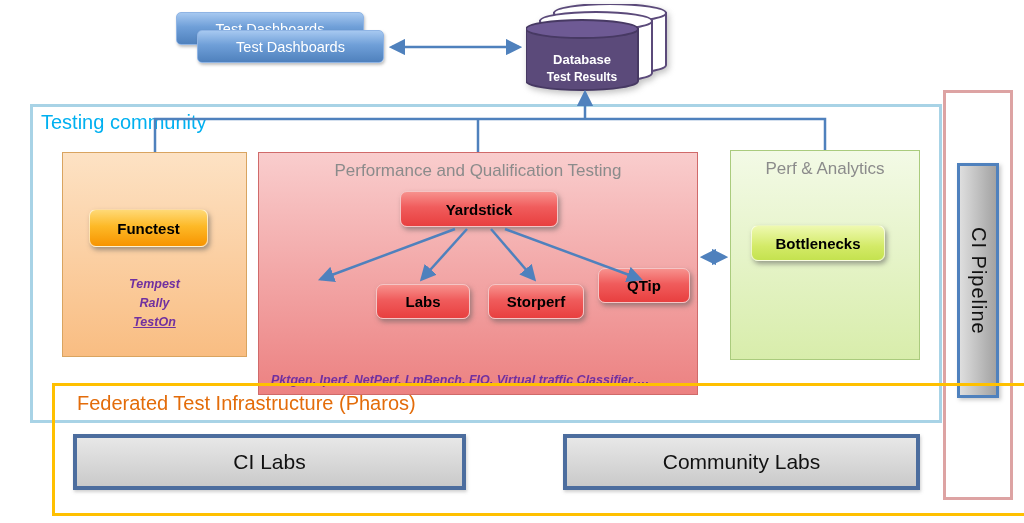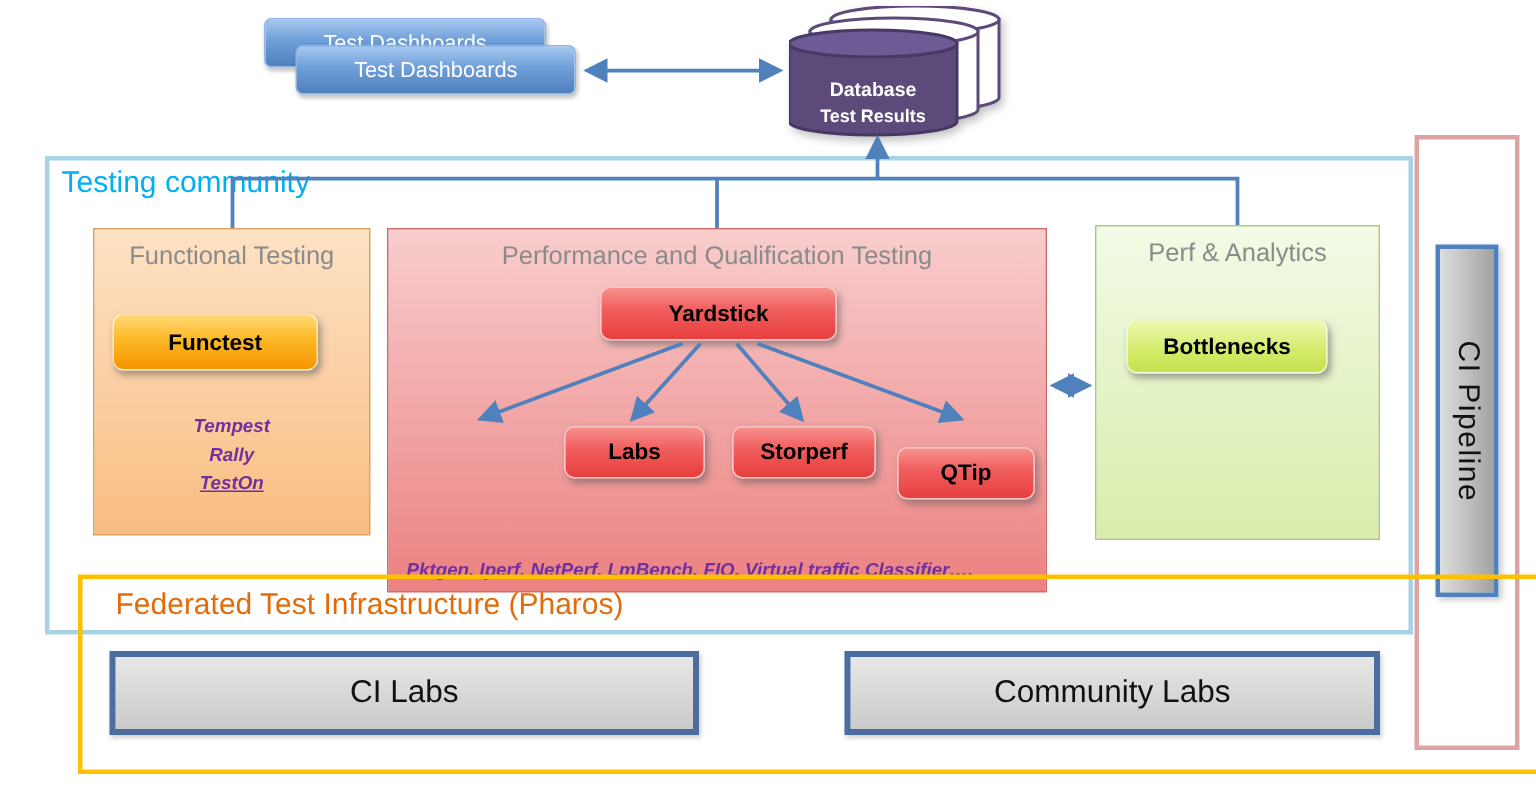--- a/index.html
+++ b/index.html
@@ -21,30 +21,30 @@
               background:linear-gradient(180deg,#f9cdcd 0%,#ec8181 100%);
               border:1px solid #d06a6a; }
   .ana-box  { position:absolute; left:730px; top:150px; width:190px; height:210px;
               background:linear-gradient(180deg,#f3fae6 0%,#d8edab 100%);
               border:1px solid #aacb7d; }
 
   
   .btn { position:absolute; display:flex; align-items:center; justify-content:center;
          font-weight:bold; font-size:15px; color:#000; border-radius:7px;
          box-shadow:2px 3px 5px rgba(90,90,90,.55); border:1px solid rgba(255,255,255,.65);text-align:right; }
-  .functest    { left:12px; top:56px; width:137px; height:38px;
+  .functest    { left:26px; top:56px; width:119px; height:38px;
                  background:linear-gradient(180deg,#ffd976 0%,#fdb927 45%,#f79400 100%); }
   .red         { background:linear-gradient(180deg,#f7918d 0%,#f05c5c 45%,#e83f3f 100%);
                  border:1px solid #f5c5c5; }
   .yardstick   { left:141px; top:38px;  width:158px; height:36px; }
   .vsperf      { left:7px;   top:131px; width:105px; height:35px; }
   .cperf       { left:117px; top:131px; width:94px;  height:35px; }
   .storperf    { left:229px; top:131px; width:96px;  height:35px; }
-  .qtip        { left:339px; top:145px; width:92px;  height:35px; }
-  .bottlenecks { left:20px;  top:62px;  width:134px; height:36px;
+  .qtip        { left:339px; top:115px; width:92px;  height:35px; }
+  .bottlenecks { left:20px;  top:74px;  width:134px; height:36px;
                  background:linear-gradient(180deg,#eef9b0 0%,#d3ea67 60%,#c4e24f 100%); }
 
   
   .tools { position:absolute; top:122px; left:0; width:100%; text-align:center;
            color:#7030a0; font-weight:bold; font-style:italic; font-size:12.5px; line-height:19px; }
   .tools span { display:block; }
   .u { text-decoration:underline; }
   .footnote { position:absolute; left:12px; bottom:7px; white-space:nowrap;
               color:#7030a0; font-weight:bold; font-style:italic; font-size:12.5px; }
 
@@ -85,21 +85,20 @@
 </head>
 <body>
 
 <div id="canvas">
 
   <div class="community">
     <div class="community-label">Testing community</div>
   </div>
 
   <div class="func-box">
-    <div class="panel-title">Functional Testing</div>
     <div class="btn functest">Functest</div>
     <div class="tools">
       <span>Tempest</span>
       <span>Rally</span>
       <span class="u">TestOn</span>
     </div>
   </div>
 
   <div class="perf-box">
     <div class="panel-title">Performance and Qualification Testing</div>

